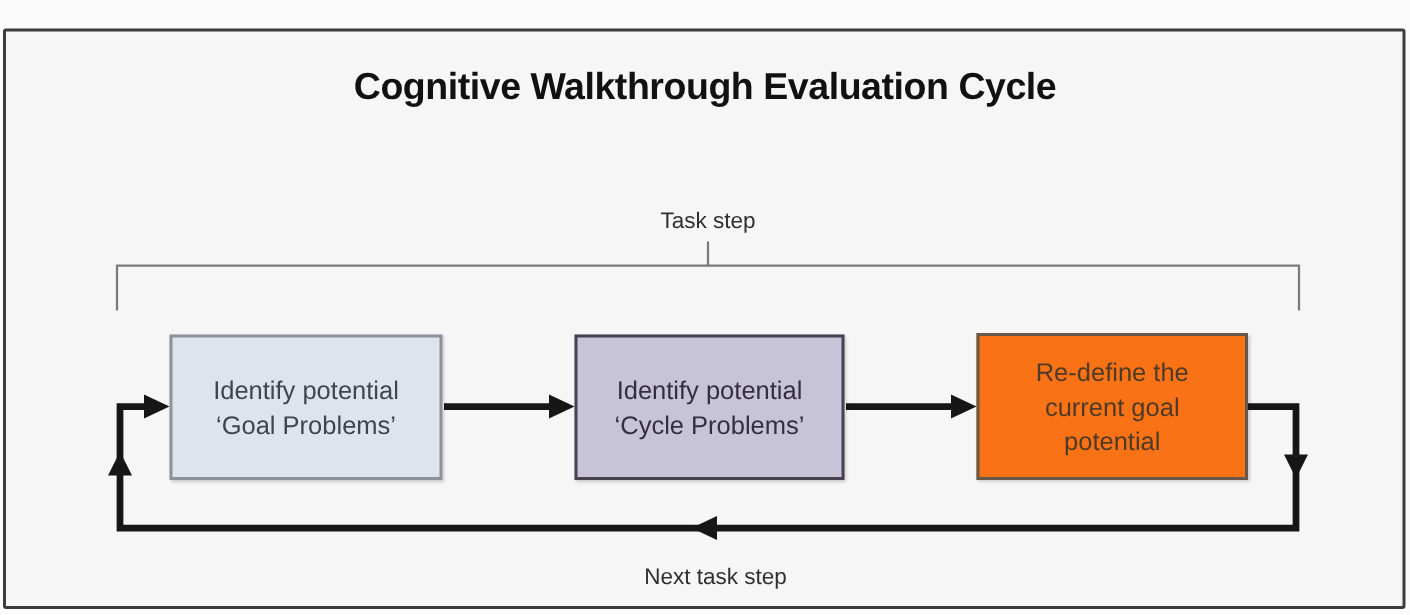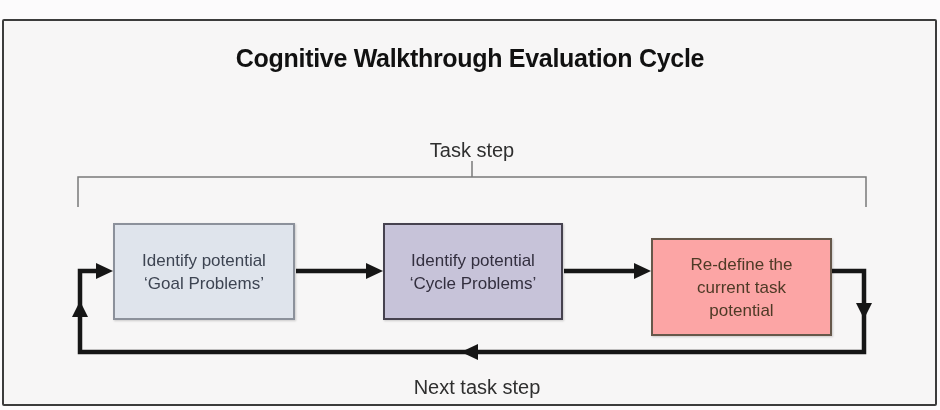--- a/index.html
+++ b/index.html
@@ -33,21 +33,21 @@
     width: 940px;
     text-align: center;
     font-size: 25px;
     font-weight: bold;
     letter-spacing: -0.3px;
     color: #111111;
   }
   .flow-label {
     position: absolute;
     transform: translateX(-50%);
-    font-size: 20px;
+    font-size: 15px;
     color: #2f2f2f;
     white-space: nowrap;
   }
   .label-task-step { left: 472px; top: 139px; }
   .label-next-task-step { left: 477px; top: 376px; }
 
   svg.wires {
     position: absolute;
     left: 0;
     top: 0;
@@ -74,22 +74,22 @@
     border: 2px solid #8c919b;
     color: #3d4452;
   }
   .node-action {
     left: 383px; top: 223px; width: 180px; height: 97px;
     background: #c7c3d9;
     border: 2px solid #46424f;
     color: #332f3f;
   }
   .node-redefine {
-    left: 651px; top: 238px; width: 181px; height: 98px;
-    background: #fca5a5;
+    left: 651px; top: 222px; width: 181px; height: 98px;
+    background: #f97316;
     border: 2px solid #66584a;
     color: #4e3a26;
   }
 </style>
 </head>
 <body>
 
 <div class="stage">
 
   <div class="container"></div>
@@ -129,19 +129,19 @@
     <span>‘Goal Problems’</span>
   </div>
 
   <div class="node node-action">
     <span>Identify potential</span>
     <span>‘Cycle Problems’</span>
   </div>
 
   <div class="node node-redefine">
     <span>Re-define the</span>
-    <span>current task</span>
+    <span>current goal</span>
     <span>potential</span>
   </div>
 
   <div class="flow-label label-next-task-step">Next task step</div>
 
 </div>
 
 </body></html>

